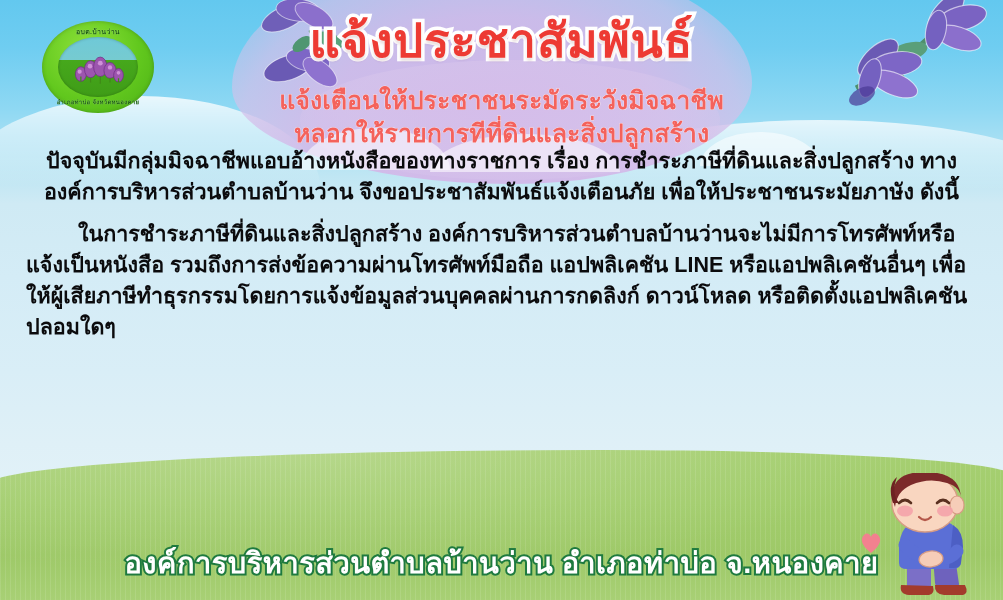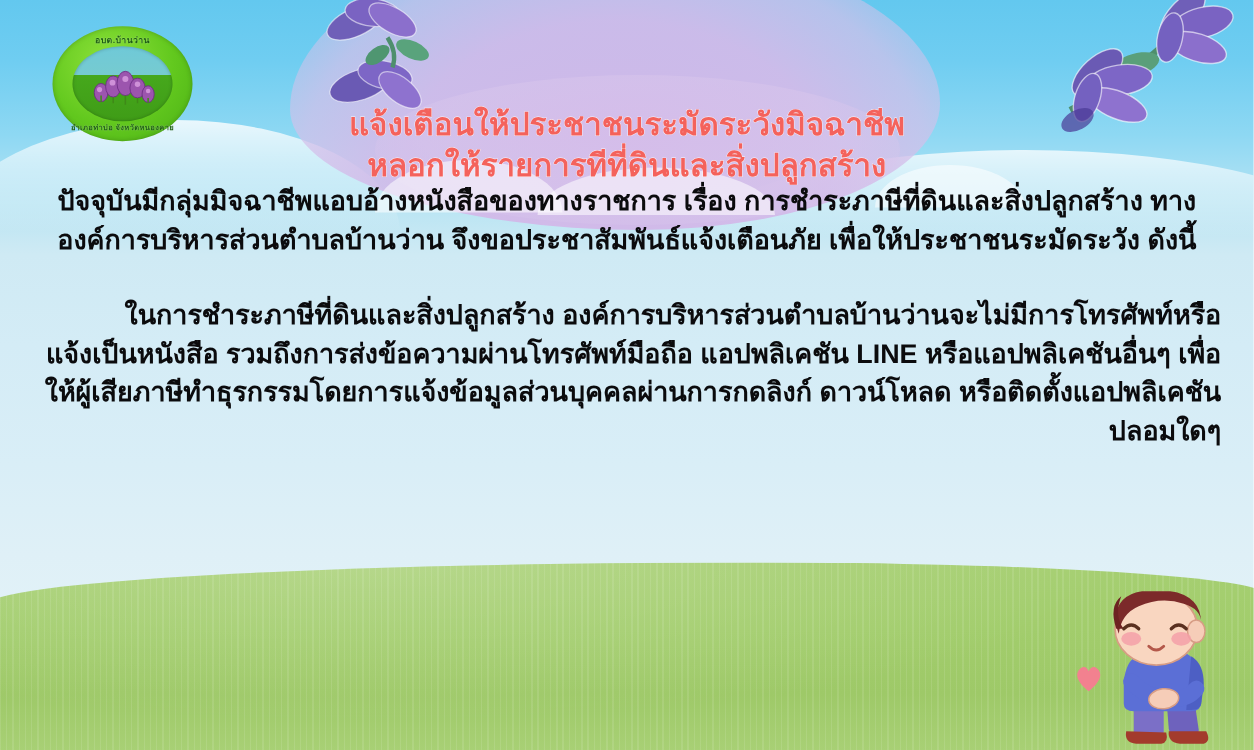--- a/index.html
+++ b/index.html
@@ -182,21 +182,21 @@
     left: 26px;
     right: 26px;
     top: 146px;
     color: #0b0b0d;
     font-size: 21.5px;
     line-height: 1.43;
     font-weight: bold;
   }
   .para { margin: 0 0 0 0; }
   .para.p1 { text-align: center; }
-  .para.p2, .para.p3 { text-align: right; text-indent: 52px; margin-top: 30px; }
+  .para.p2, .para.p3 { text-align: left; text-indent: 52px; margin-top: 12px; }
 
   
   .grass {
     position: absolute;
     left: -10px;
     right: -10px;
     bottom: 0;
     height: 150px;
     background:
       repeating-linear-gradient(to right,
@@ -318,35 +318,37 @@
         <ellipse cx="58" cy="72" rx="26" ry="12" fill="#7d66c6" transform="rotate(-8 58 72)"></ellipse>
         <ellipse cx="56" cy="92" rx="25" ry="11" fill="#8e72cf" transform="rotate(22 56 92)"></ellipse>
         <ellipse cx="32" cy="86" rx="20" ry="10" fill="#7461c0" transform="rotate(-72 32 86)"></ellipse>
       </g>
       <g fill="#4a3a96" opacity="0.7">
         <ellipse cx="24" cy="104" rx="14" ry="8" transform="rotate(-28 24 104)"></ellipse>
       </g>
     </svg>
   </div>
 
+  <div class="title">แจ้งประชาสัมพันธ์</div>
 
   <div class="subtitle">
     <span>แจ้งเตือนให้ประชาชนระมัดระวังมิจฉาชีพ</span>
     <span>หลอกให้รายการทีที่ดินและสิ่งปลูกสร้าง</span>
   </div>
 
   <div class="body-text">
-    <p class="para p1">ปัจจุบันมีกลุ่มมิจฉาชีพแอบอ้างหนังสือของทางราชการ เรื่อง การชำระภาษีที่ดินและสิ่งปลูกสร้าง ทางองค์การบริหารส่วนตำบลบ้านว่าน จึงขอประชาสัมพันธ์แจ้งเตือนภัย เพื่อให้ประชาชนระมัดระวัง ดังนี้</p>
+    <p class="para p1">ปัจจุบันมีกลุ่มมิจฉาชีพแอบอ้างหนังสือของทางราชการ เรื่อง การชำระภาษีที่ดินและสิ่งปลูกสร้าง ทางองค์การบริหารส่วนตำบลบ้านว่าน จึงขอประชาสัมพันธ์แจ้งเตือนภัย เพื่อให้ประชาชนระมัยภาษัง ดังนี้</p>
     <p class="para p2">ในการชำระภาษีที่ดินและสิ่งปลูกสร้าง องค์การบริหารส่วนตำบลบ้านว่านจะไม่มีการโทรศัพท์หรือแจ้งเป็นหนังสือ รวมถึงการส่งข้อความผ่านโทรศัพท์มือถือ แอปพลิเคชัน LINE หรือแอปพลิเคชันอื่นๆ เพื่อให้ผู้เสียภาษีทำธุรกรรมโดยการแจ้งข้อมูลส่วนบุคคลผ่านการกดลิงก์ ดาวน์โหลด หรือติดตั้งแอปพลิเคชันปลอมใดๆ</p>
   </div>
 
   <div class="grass">
     <div class="grass-shade"></div>
   </div>
 
+  <div class="footer-text">องค์การบริหารส่วนตำบลบ้านว่าน อำเภอท่าบ่อ จ.หนองคาย</div>
 
   <div class="boy">
     <svg viewBox="0 0 150 125" width="100%" height="100%" aria-hidden="true">
 
       <path d="M58 86 L58 112 Q58 118 64 118 L76 118 Q82 118 82 112 L82 86 Z" fill="#7b6fc7"></path>
       <path d="M84 84 L86 110 Q87 117 93 117 L104 117 Q110 117 110 111 L106 84 Z" fill="#6e62bd"></path>
 
       <path d="M52 112 Q50 121 60 122 L80 122 Q86 121 84 113 Z" fill="#a33b2c"></path>
       <path d="M86 112 Q85 121 95 122 L114 122 Q120 120 116 112 Z" fill="#a33b2c"></path>
 

